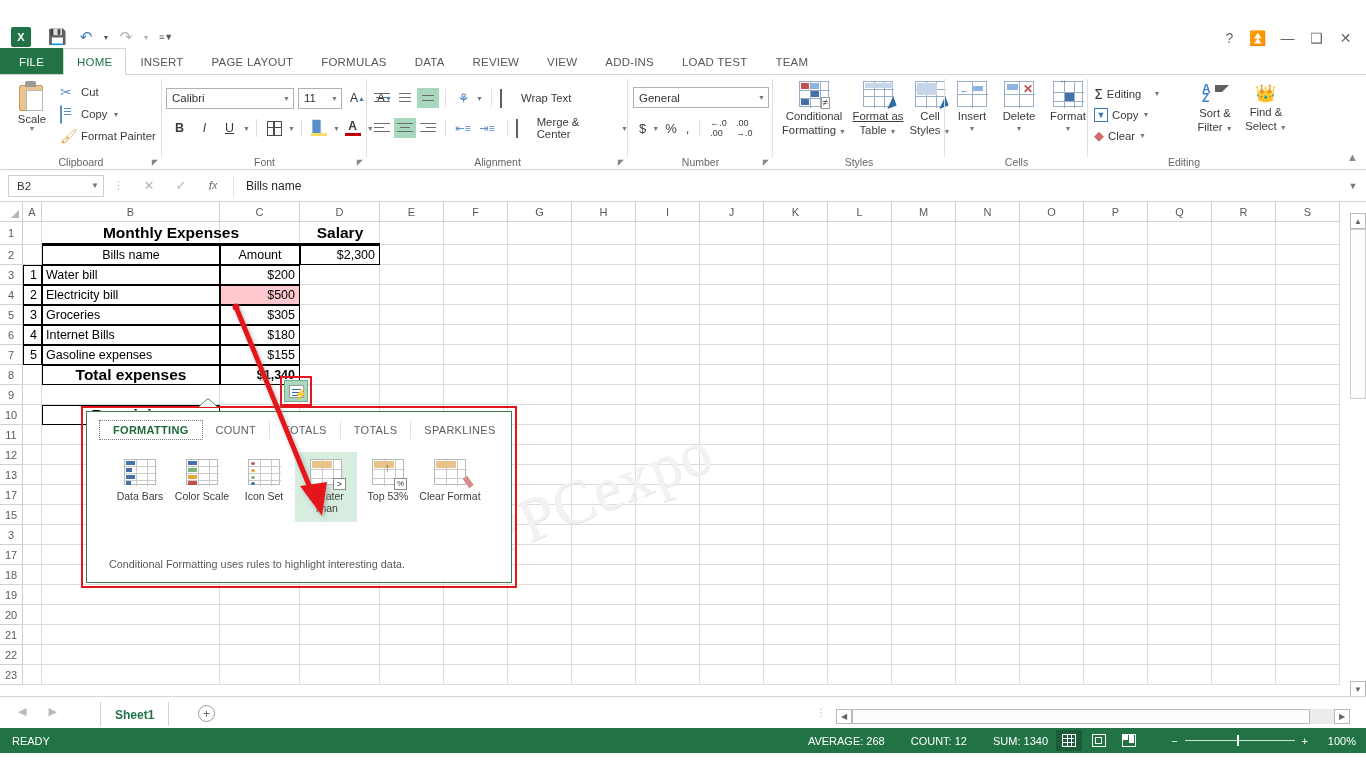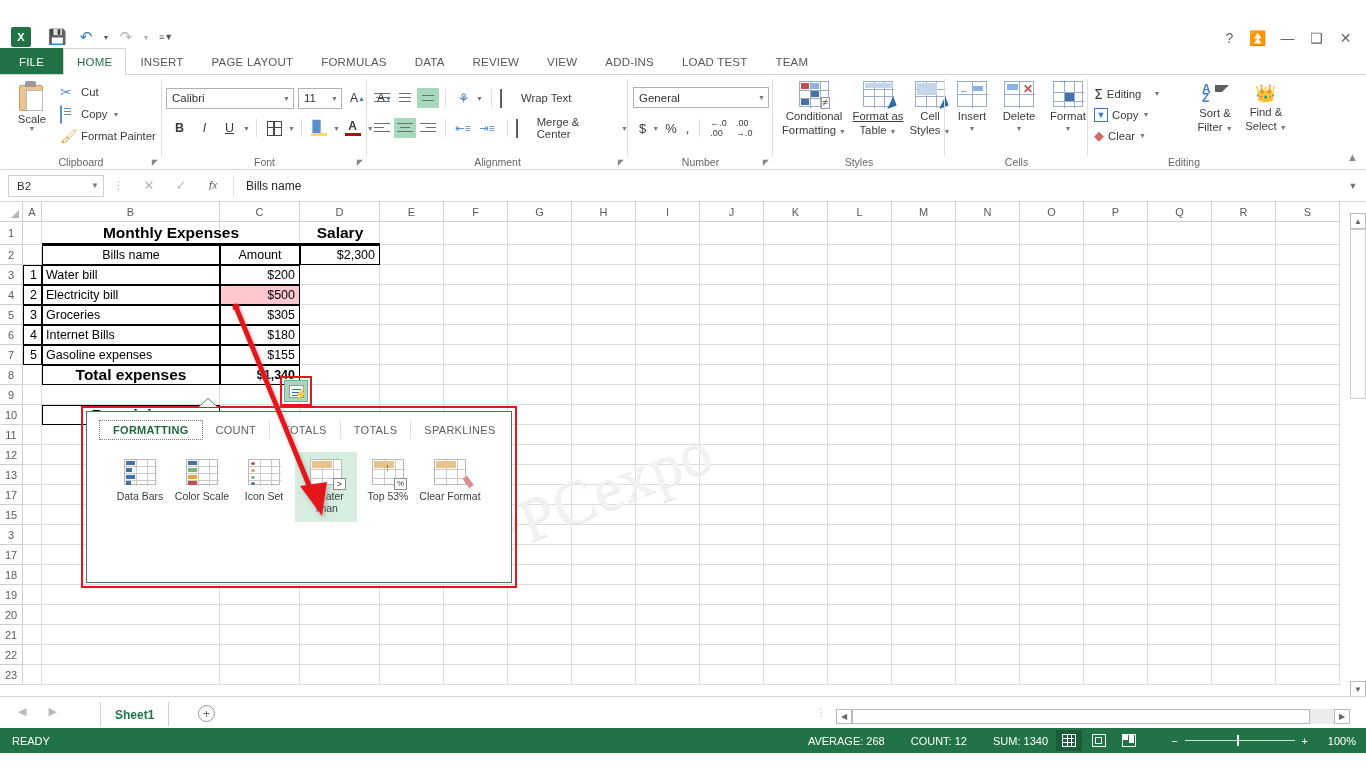--- a/index.html
+++ b/index.html
@@ -870,20 +870,21 @@
             <i style="left:0;top:18px;width:32px;height:1px"></i>
           <i style="left:11px;top:0;width:1px;height:26px"></i>
             <i style="left:22px;top:0;width:1px;height:26px"></i>
           <i style="left:1px;top:1px;width:20px;height:7px;background:#e8c48a"></i>
           <span style="position:absolute;right:-6px;bottom:-4px;color:#d98e8e;font-size:15px;line-height:15px;transform:rotate(-35deg);">▮</span>
         </div>
         <div class="cap">Clear Format</div>
       </div>
     </div>
 
+    <div class="qa-foot">Conditional Formatting uses rules to highlight interesting data.</div>
   </div>
 
   <svg class="arrow-svg">
     <defs>
       <filter id="sh" x="-30%" y="-30%" width="170%" height="170%">
         <feDropShadow dx="2" dy="3" stdDeviation="2" flood-color="#888" flood-opacity="0.55"></feDropShadow>
       </filter>
     </defs>
     <g filter="url(#sh)">
       <line x1="236" y1="307" x2="315" y2="500" stroke="#e4161b" stroke-width="5"></line>

